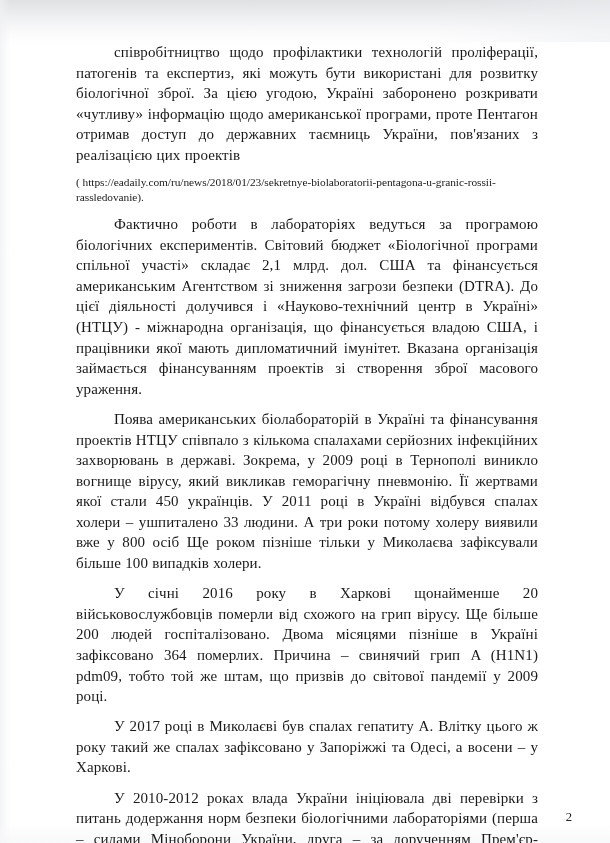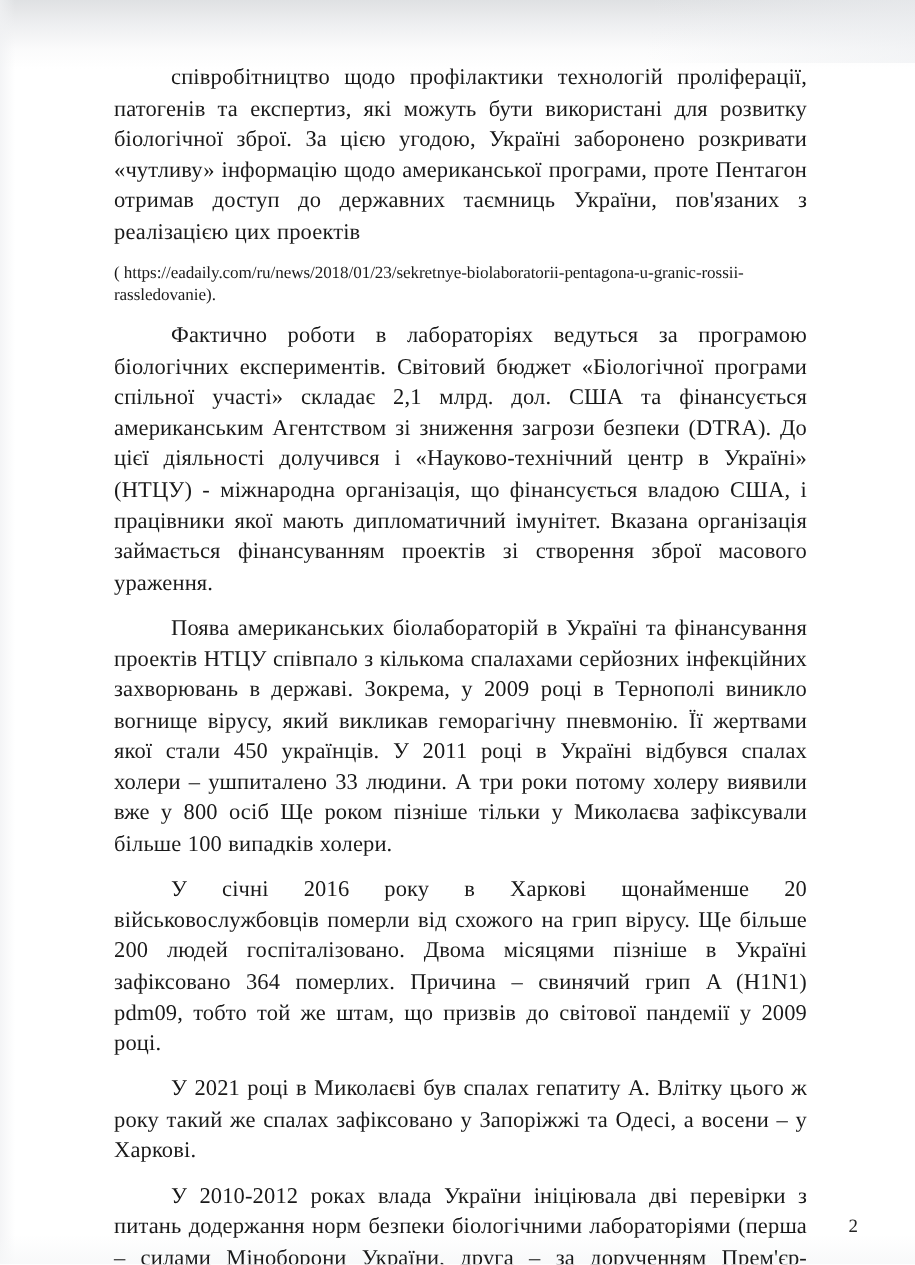--- a/index.html
+++ b/index.html
@@ -103,20 +103,20 @@
   <div class="scan-top-right"></div>
   <div class="scan-edge-l"></div>
   <div class="scan-bottom"></div>
 
   <div id="body-area">
     <p class="para">співробітництво щодо профілактики технологій проліферації, патогенів та експертиз, які можуть бути використані для розвитку біологічної зброї. За цією угодою, Україні заборонено розкривати «чутливу» інформацію щодо американської програми, проте Пентагон отримав доступ до державних таємниць України, пов'язаних з реалізацією цих проектів</p>
     <p class="para source-line">( https://eadaily.com/ru/news/2018/01/23/sekretnye-biolaboratorii-pentagona-u-granic-rossii-rassledovanie).</p>
     <p class="para">Фактично роботи в лабораторіях ведуться за програмою біологічних експериментів. Світовий бюджет «Біологічної програми спільної участі» складає 2,1 млрд. дол. США та фінансується американським Агентством зі зниження загрози безпеки (DTRA). До цієї діяльності долучився і «Науково-технічний центр в Україні» (НТЦУ) - міжнародна організація, що фінансується владою США, і працівники якої мають дипломатичний імунітет. Вказана організація займається фінансуванням проектів зі створення зброї масового ураження.</p>
     <p class="para">Поява американських біолабораторій в Україні та фінансування проектів НТЦУ співпало з кількома спалахами серйозних інфекційних захворювань в державі. Зокрема, у 2009 році в Тернополі виникло вогнище вірусу, який викликав геморагічну пневмонію. Її жертвами якої стали 450 українців. У 2011 році в Україні відбувся спалах холери – ушпиталено 33 людини. А три роки потому холеру виявили вже у 800 осіб Ще роком пізніше тільки у Миколаєва зафіксували більше 100 випадків холери.</p>
     <p class="para">У січні 2016 року в Харкові щонайменше 20 військовослужбовців померли від схожого на грип вірусу. Ще більше 200 людей госпіталізовано. Двома місяцями пізніше в Україні зафіксовано 364 померлих. Причина – свинячий грип A (H1N1) pdm09, тобто той же штам, що призвів до світової пандемії у 2009 році.</p>
-    <p class="para">У 2021 році в Миколаєві був спалах гепатиту А. Влітку цього ж року такий же спалах зафіксовано у Запоріжжі та Одесі, а восени – у Харкові.</p>
+    <p class="para">У 2017 році в Миколаєві був спалах гепатиту А. Влітку цього ж року такий же спалах зафіксовано у Запоріжжі та Одесі, а восени – у Харкові.</p>
     <p class="para">У 2010-2012 роках влада України ініціювала дві перевірки з питань додержання норм безпеки біологічними лабораторіями (перша – силами Міноборони України, друга – за дорученням Прем'єр-міністра). В результаті виявлено низку грубих порушень, що можуть призвести до витоку штамів небезпечних інфекцій. Навіть зафіксовано факт виведення витяжної вентиляції до приміщення дошкільного закладу.</p>
 
   </div>
 
   <div class="page-number">2</div>
 
 </div>
 
 </body></html>

